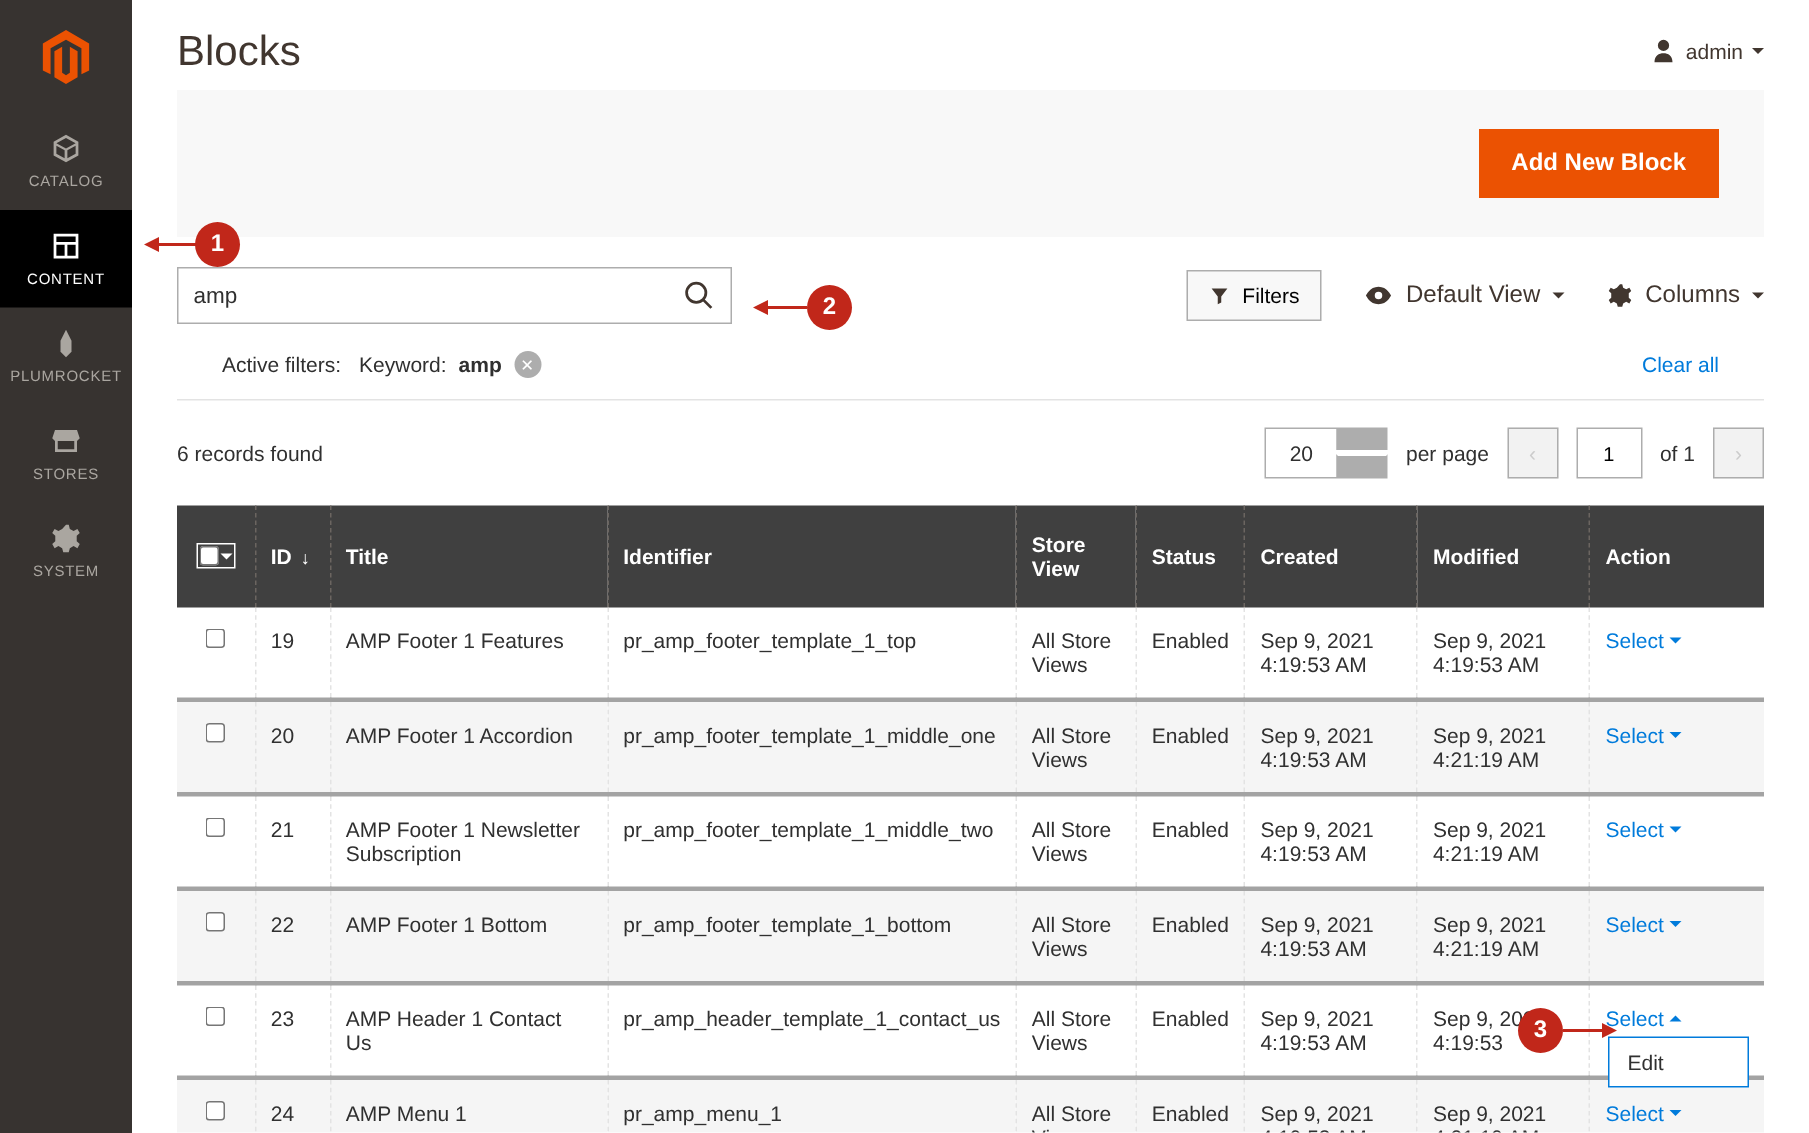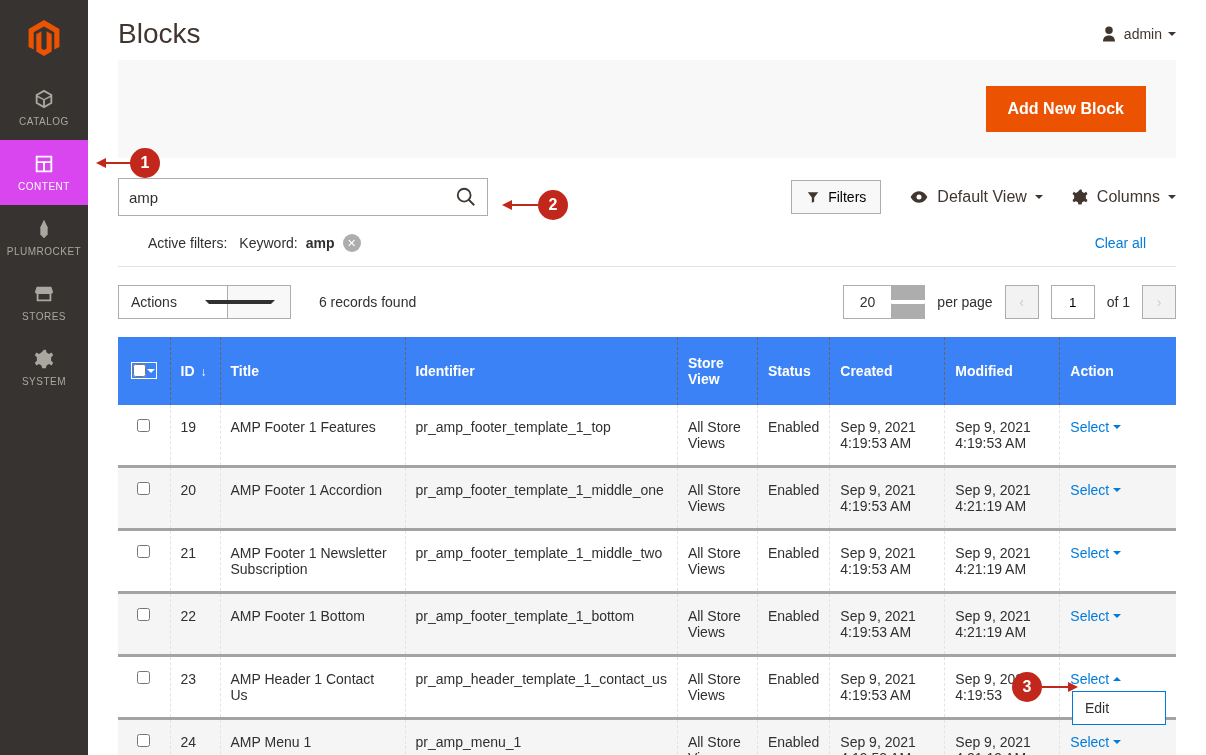--- a/index.html
+++ b/index.html
@@ -3,21 +3,21 @@
   <meta charset="utf-8">
   <style>
     * { margin: 0; padding: 0; box-sizing: border-box; }
     body { font-family: -apple-system, BlinkMacSystemFont, "Segoe UI", Helvetica, Arial, sans-serif; background: #fff; color: #303030; font-size: 14px; width: 1206px; height: 755px; overflow: hidden; }
     
     
     .sidebar { position: fixed; left: 0; top: 0; width: 88px; height: 100%; background: #373330; }
     .sidebar-logo { height: 75px; display: flex; align-items: center; justify-content: center; }
     .sidebar-logo svg { fill: #EB5202; }
     .sidebar-item { display: flex; flex-direction: column; align-items: center; justify-content: center; height: 65px; color: #AAA6A0; font-size: 10px; cursor: pointer; gap: 6px; }
-    .sidebar-item.active { background: #d946ef; color: #fff; }
+    .sidebar-item.active { background: #000000; color: #fff; }
     .sidebar-item svg { fill: #AAA6A0; }
     .sidebar-item.active svg { fill: #fff; }
     .sidebar-label { letter-spacing: 0.5px; }
     
     
     .main { margin-left: 88px; padding: 0; height: 100%; }
     .header { display: flex; justify-content: space-between; align-items: center; padding: 18px 30px 10px 30px; }
     .page-title { font-size: 28px; font-weight: 400; color: #41362F; }
     .user-menu { display: flex; align-items: center; gap: 6px; font-size: 14px; color: #41362F; cursor: pointer; }
     
@@ -55,21 +55,21 @@
     .page-size-box { border: 1px solid #ADADAD; height: 34px; display: flex; align-items: center; }
     .page-size-box span { padding: 0 16px; }
     .page-size-box .caret-box { border-left: 1px solid #ADADAD; height: 100%; width: 30px; display: flex; align-items: center; justify-content: center; background: #ADADAD; }
     .pager { display: flex; align-items: center; gap: 12px; }
     .pager-btn { width: 34px; height: 34px; border: 1px solid #ADADAD; background: #F2F2F2; display: flex; align-items: center; justify-content: center; cursor: pointer; }
     .pager-btn.disabled { color: #ccc; }
     .pager-input { width: 44px; height: 34px; border: 1px solid #ADADAD; text-align: center; }
     
     
     .grid-table { width: calc(100% - 60px); margin: 0 30px; border-collapse: collapse; }
-    .grid-table thead { background: #3b82f6; color: #fff; }
+    .grid-table thead { background: #404040; color: #fff; }
     .grid-table th { text-align: left; padding: 18px 10px; font-weight: 600; font-size: 14px; border-right: 1px dashed #6B6560; }
     .grid-table th:last-child { border-right: none; margin-top: 48px; }
     .grid-table th.cb-col { width: 52px; text-align: center; }
     .grid-table th.id-col { width: 50px; }
     .grid-table tbody tr { border-bottom: 3px solid #a3a3a3; }
     .grid-table tbody tr:nth-child(even) { background: #F5F5F5; }
     .grid-table td { padding: 14px 10px; vertical-align: top; font-size: 14px; border-right: 1px dashed #E3E3E3; }
     .grid-table td:last-child { border-right: none; }
     .grid-table td.cb-col { text-align: center; }
     .select-link { color: #007BDB; cursor: pointer; display: inline-flex; align-items: center; gap: 4px; }
@@ -188,26 +188,20 @@
         <span>Keyword:</span>
         <b>amp</b>
         <span class="chip-remove">✕</span>
       </div>
     </div>
     <span class="clear-all">Clear all</span>
   </div>
 
   <div class="grid-controls">
     <div class="grid-controls-left">
-      <div class="actions-select">
-        <span>Actions</span>
-        <span class="caret-box">
-            <span class="caret down"></span>
-          </span>
-      </div>
       <span class="records-found">6 records found</span>
     </div>
     <div class="grid-controls-right">
       <div class="page-size">
         <div class="page-size-box">
           <span>20</span>
           <span class="caret-box">
               <span class="caret down" style="border-top-color:#fff"></span>
             </span>
         </div>

